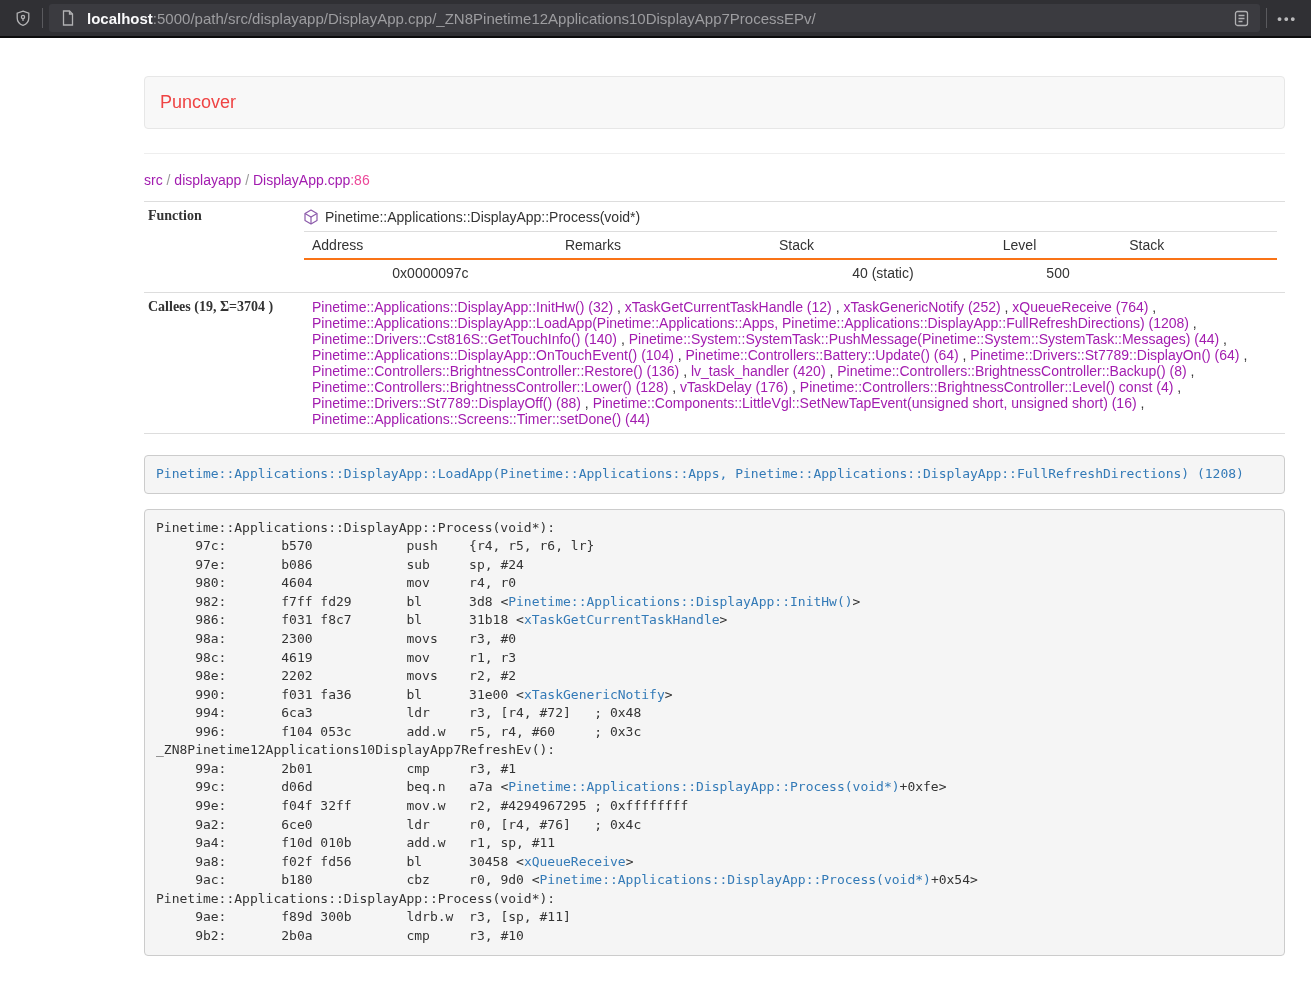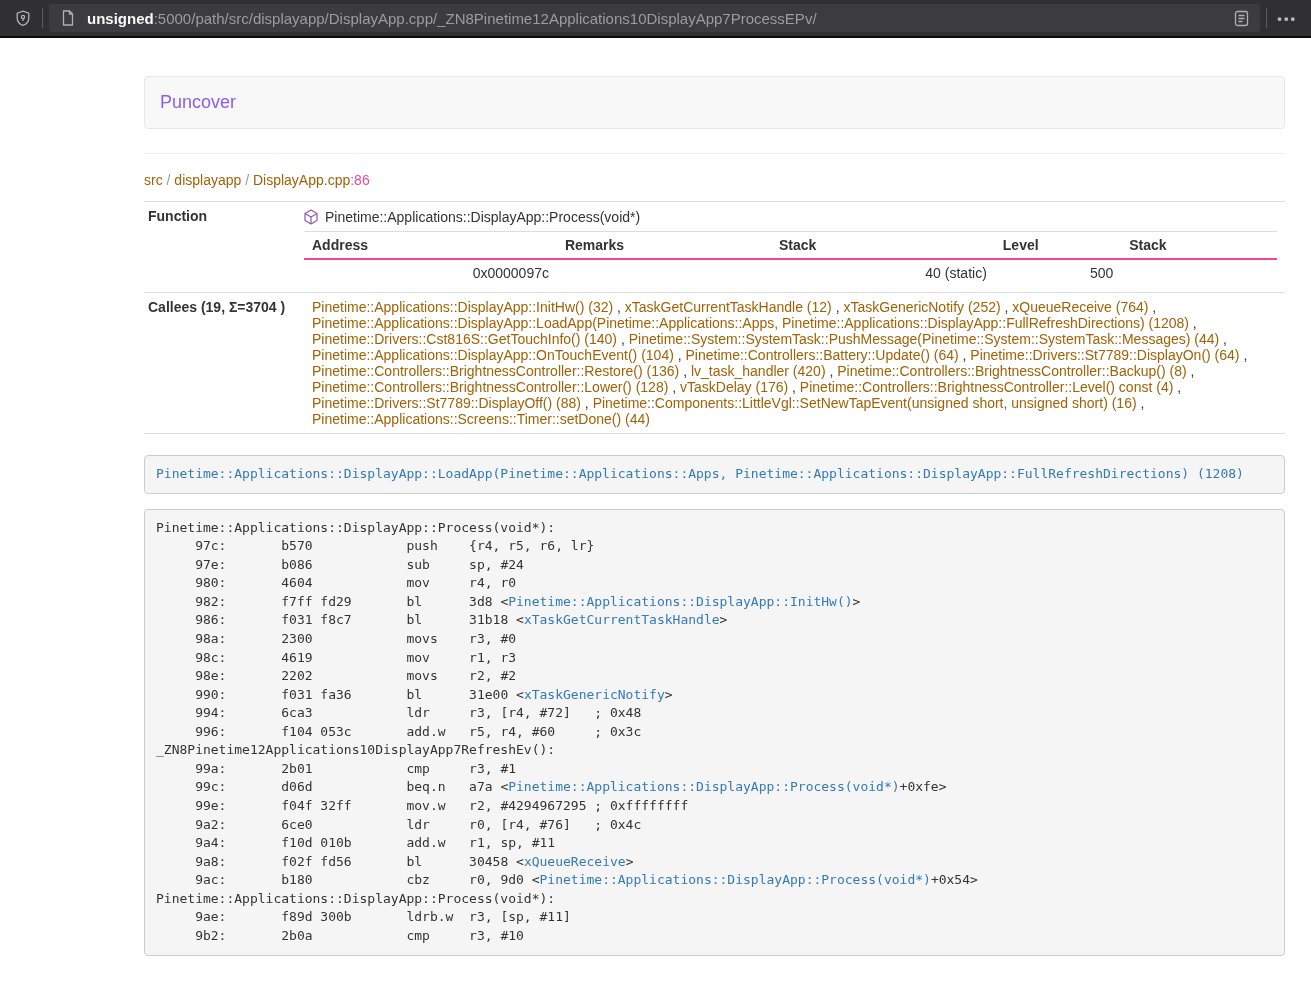--- a/index.html
+++ b/index.html
@@ -11,41 +11,41 @@
   .chrome-ic { display:flex; align-items:center; justify-content:center; width:26px; height:26px; flex:0 0 auto; }
   .chrome-ic svg { display:block; }
   .vdiv { width:1px; height:20px; background:#5a5a5e; margin:0 6px; flex:0 0 auto; }
   .url-field { flex:1; height:28px; background:#3b3b40; border-radius:3px; display:flex; align-items:center; padding:0 6px; overflow:hidden; }
   .url-text { font-size:15px; color:#9d9da0; white-space:nowrap; overflow:hidden; margin-left:6px; flex:1; }
   .url-host { color:#f9f9fa; font-weight:bold; }
   .menu-dots { color:#b9b9bb; font-size:13px; letter-spacing:2px; font-weight:bold; padding:0 4px; }
 
   
   .content { margin-left:144px; width:1141px; }
-  .brand-box { margin-top:38px; background:#f8f8f8; border:1px solid #e7e7e7; border-radius:4px; padding:15px; font-size:18px; color:#8b5cf6; }
+  .brand-box { margin-top:38px; background:#f8f8f8; border:1px solid #e7e7e7; border-radius:4px; padding:15px; font-size:18px; color:#ef4444; }
   hr.rule { border:0; border-top:1px solid #eee; margin:24px 0 0 0; }
   .breadcrumb { margin:18px 0 13px 0; font-size:14px; }
-  a.lnk { color:#a16207; text-decoration:none; }
+  a.lnk { color:#a21caf; text-decoration:none; }
   .bc-sep { color:#999; }
   .bc-line { color:#ec4899; }
 
   
   table.outer { width:100%; border-collapse:collapse; border-bottom:1px solid #ddd; }
   table.outer > tbody > tr > th,
   table.outer > tbody > tr > td { border-top:1px solid #ddd; vertical-align:top; text-align:left; }
-  table.outer > tbody > tr > th { width:152px; font-weight:bold; padding:6px 8px 6px 4px; color:#333; }
+  table.outer > tbody > tr > th { width:152px; font-weight:bold; padding:6px 8px 6px 4px; color:#333;font-family:Liberation Serif, serif; }
   table.outer > tbody > tr > td { padding:6px 8px; }
 
   .fn-line { display:flex; align-items:center; padding:1px 0 3px 0; }
   .fn-line svg { margin-right:7px; flex:0 0 auto; }
   .fn-name { color:#333; }
 
   table.inner { width:100%; border-collapse:collapse; border-top:1px solid #ddd; margin-top:3px; }
-  table.inner th { font-weight:bold; text-align:left; padding:5px 8px; border-bottom:2px solid #ec4899; }
-  table.inner td { text-align:right; padding:5px 8px; }
+  table.inner th { font-weight:normal; text-align:left; padding:5px 8px; border-bottom:2px solid #f97316; }
+  table.inner td { text-align:center; padding:5px 8px; }
   .col-address { width:26%; } .col-remarks { width:22%; } .col-stack { width:23%; } .col-code { width:13%; } .col-static { width:16%; }
 
   .callees { margin:0 0 0 8px; line-height:16px; }
   .callee-sep { color:#333; }
 
   
   pre.box { background:#f5f5f5; border:1px solid #ccc; border-radius:4px; padding:9px 11px; margin:0;
             font-family:"DejaVu Sans Mono","Liberation Mono",monospace; font-size:13px; line-height:1.42857;
             color:#333; white-space:pre; overflow:hidden; tab-size:8; -moz-tab-size:8; }
   pre.highlight { margin:21px 0 15px 0; }
@@ -63,21 +63,21 @@
     </svg>
   </span>
   <span class="vdiv"></span>
   <div class="url-field">
     <span class="chrome-ic">
       <svg width="14" height="16" viewBox="0 0 14 16" fill="none" stroke="#b1b1b3" stroke-width="1.3">
         <path d="M2.5 1 H8.5 L11.5 4 V15 H2.5 Z"></path>
         <path d="M8.5 1 V4 H11.5"></path>
       </svg>
     </span>
-    <span class="url-text"><span class="url-host">unsigned</span><span>:5000/path/src/displayapp/DisplayApp.cpp/_ZN8Pinetime12Applications10DisplayApp7ProcessEPv/</span></span>
+    <span class="url-text"><span class="url-host">localhost</span><span>:5000/path/src/displayapp/DisplayApp.cpp/_ZN8Pinetime12Applications10DisplayApp7ProcessEPv/</span></span>
     <span class="chrome-ic">
       <svg width="15" height="17" viewBox="0 0 15 17" fill="none" stroke="#b1b1b3" stroke-width="1.3">
         <rect x="1.5" y="1.5" width="12" height="14" rx="2"></rect>
         <path d="M4.5 5.5 H10.5 M4.5 8.5 H10.5 M4.5 11.5 H8.5"></path>
       </svg>
     </span>
   </div>
   <span class="vdiv"></span>
   <span class="menu-dots">•••</span>
 </div>

